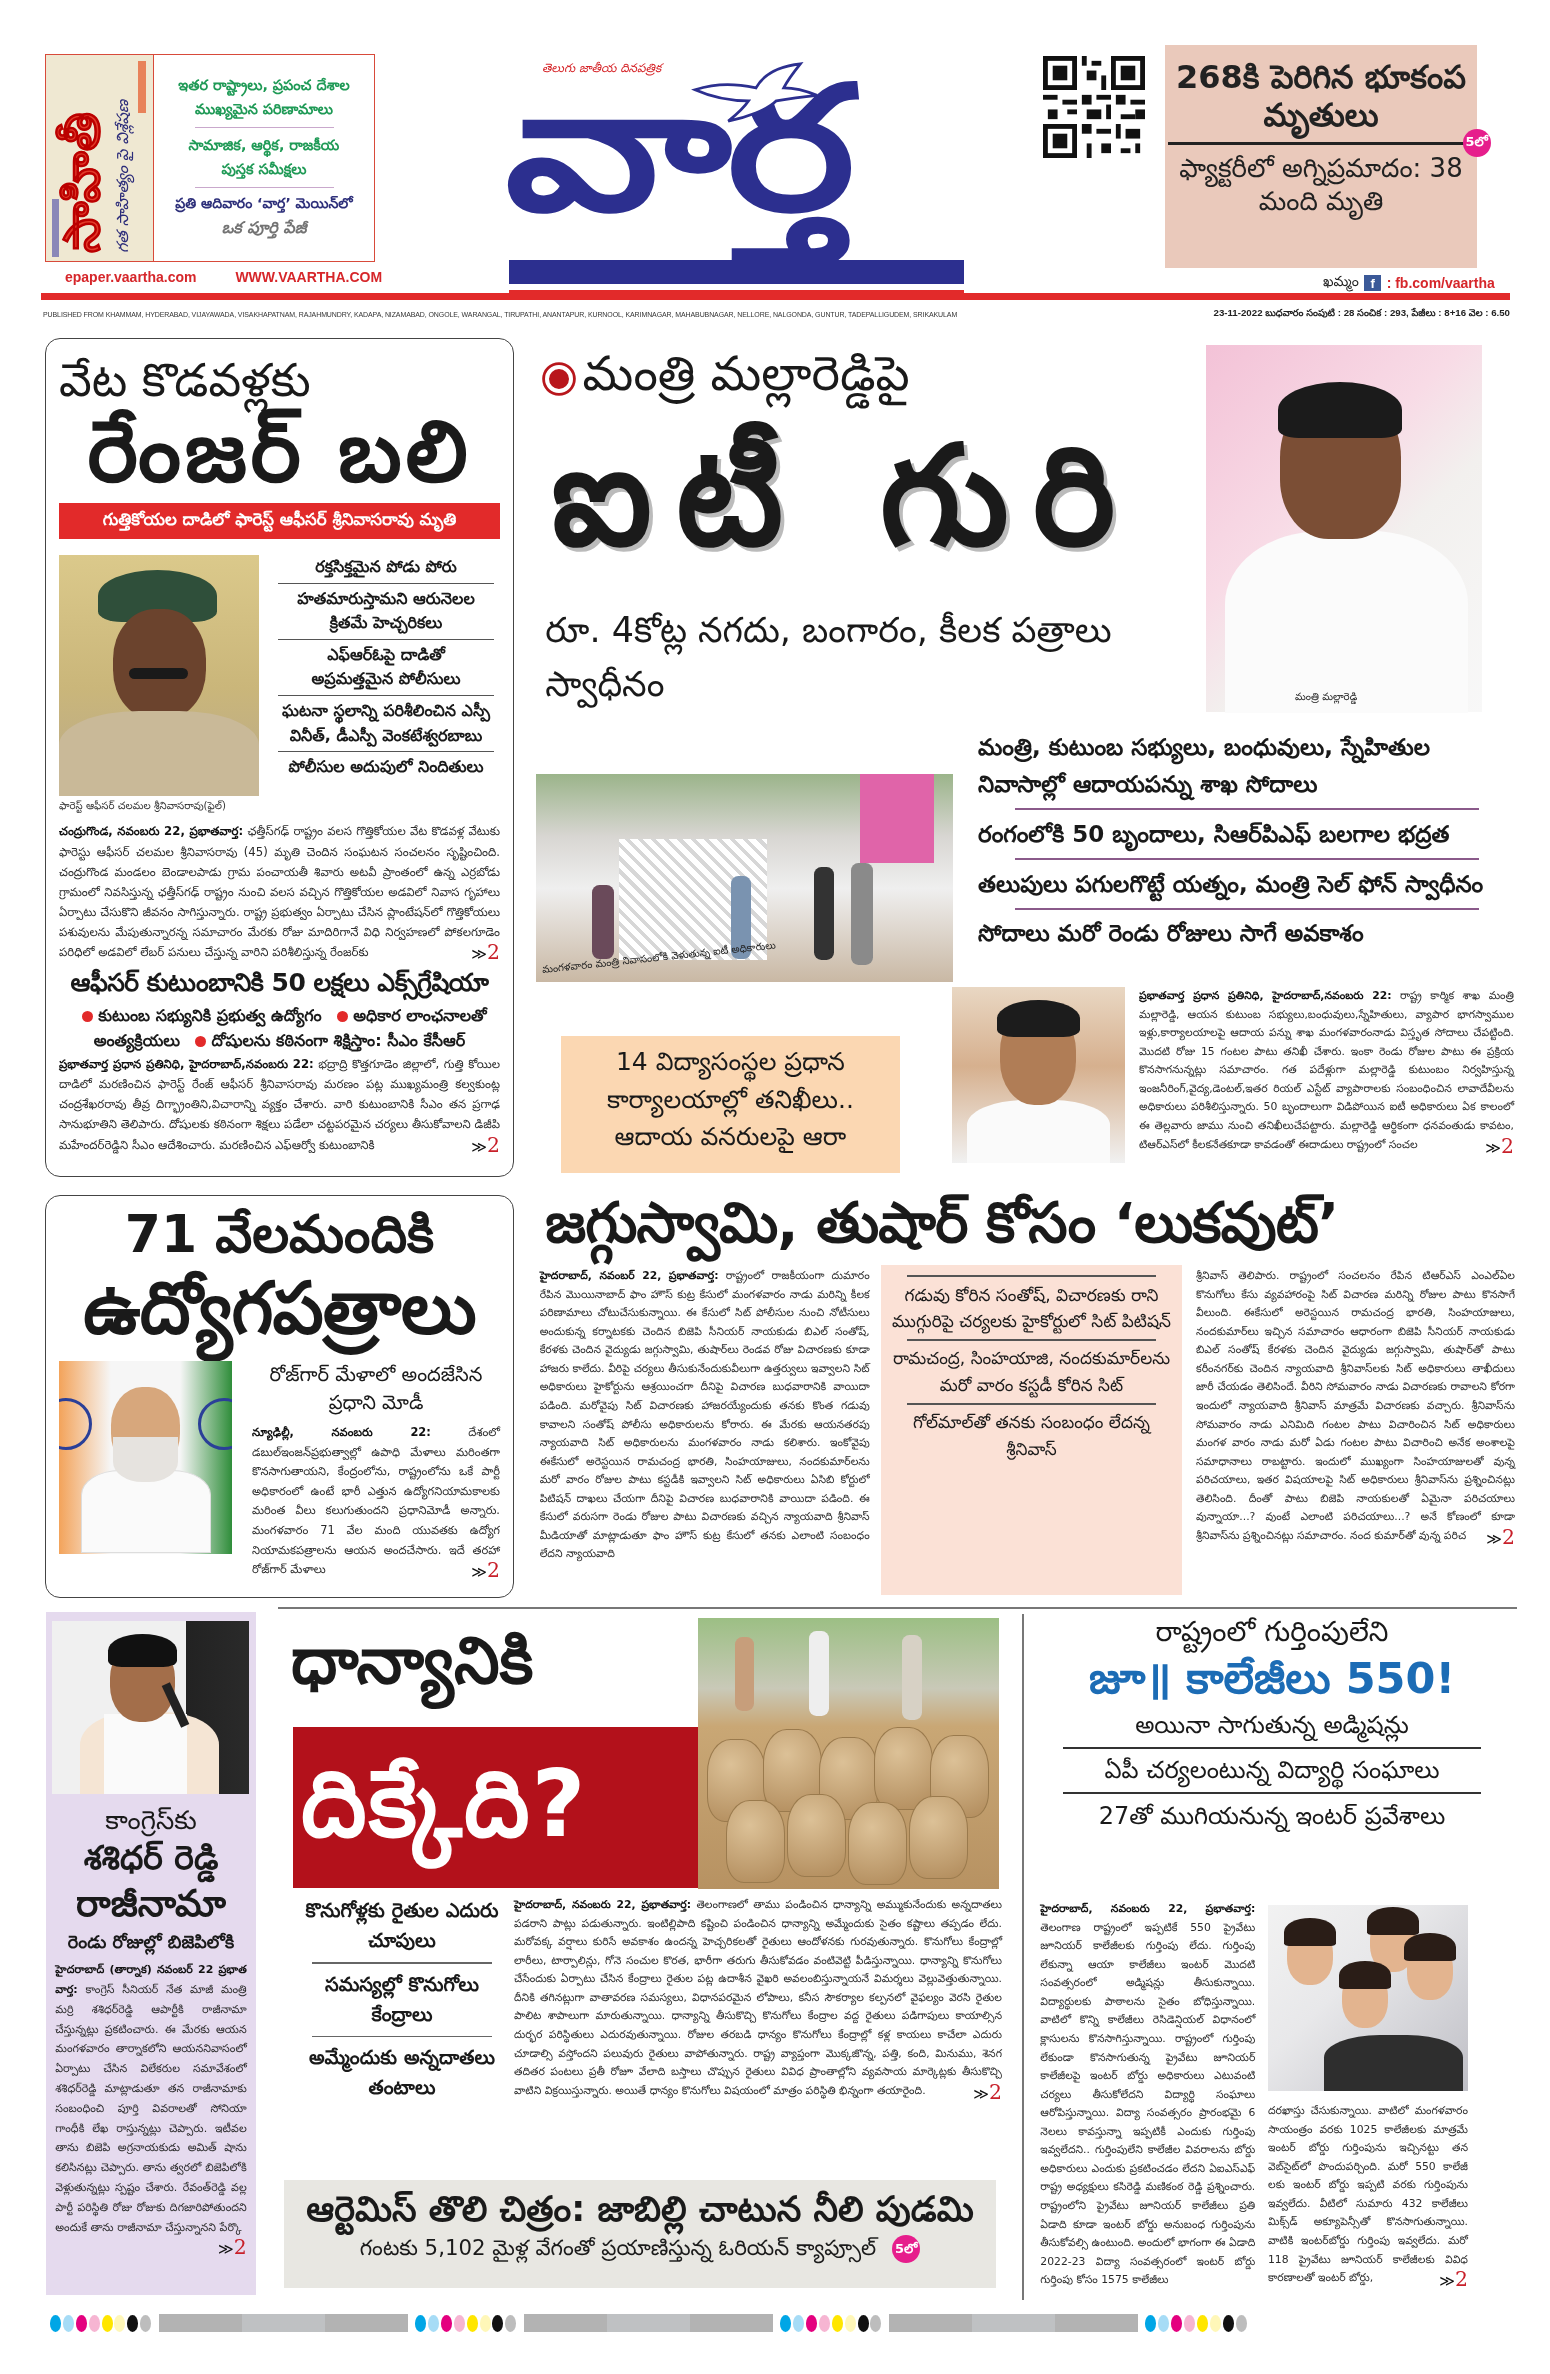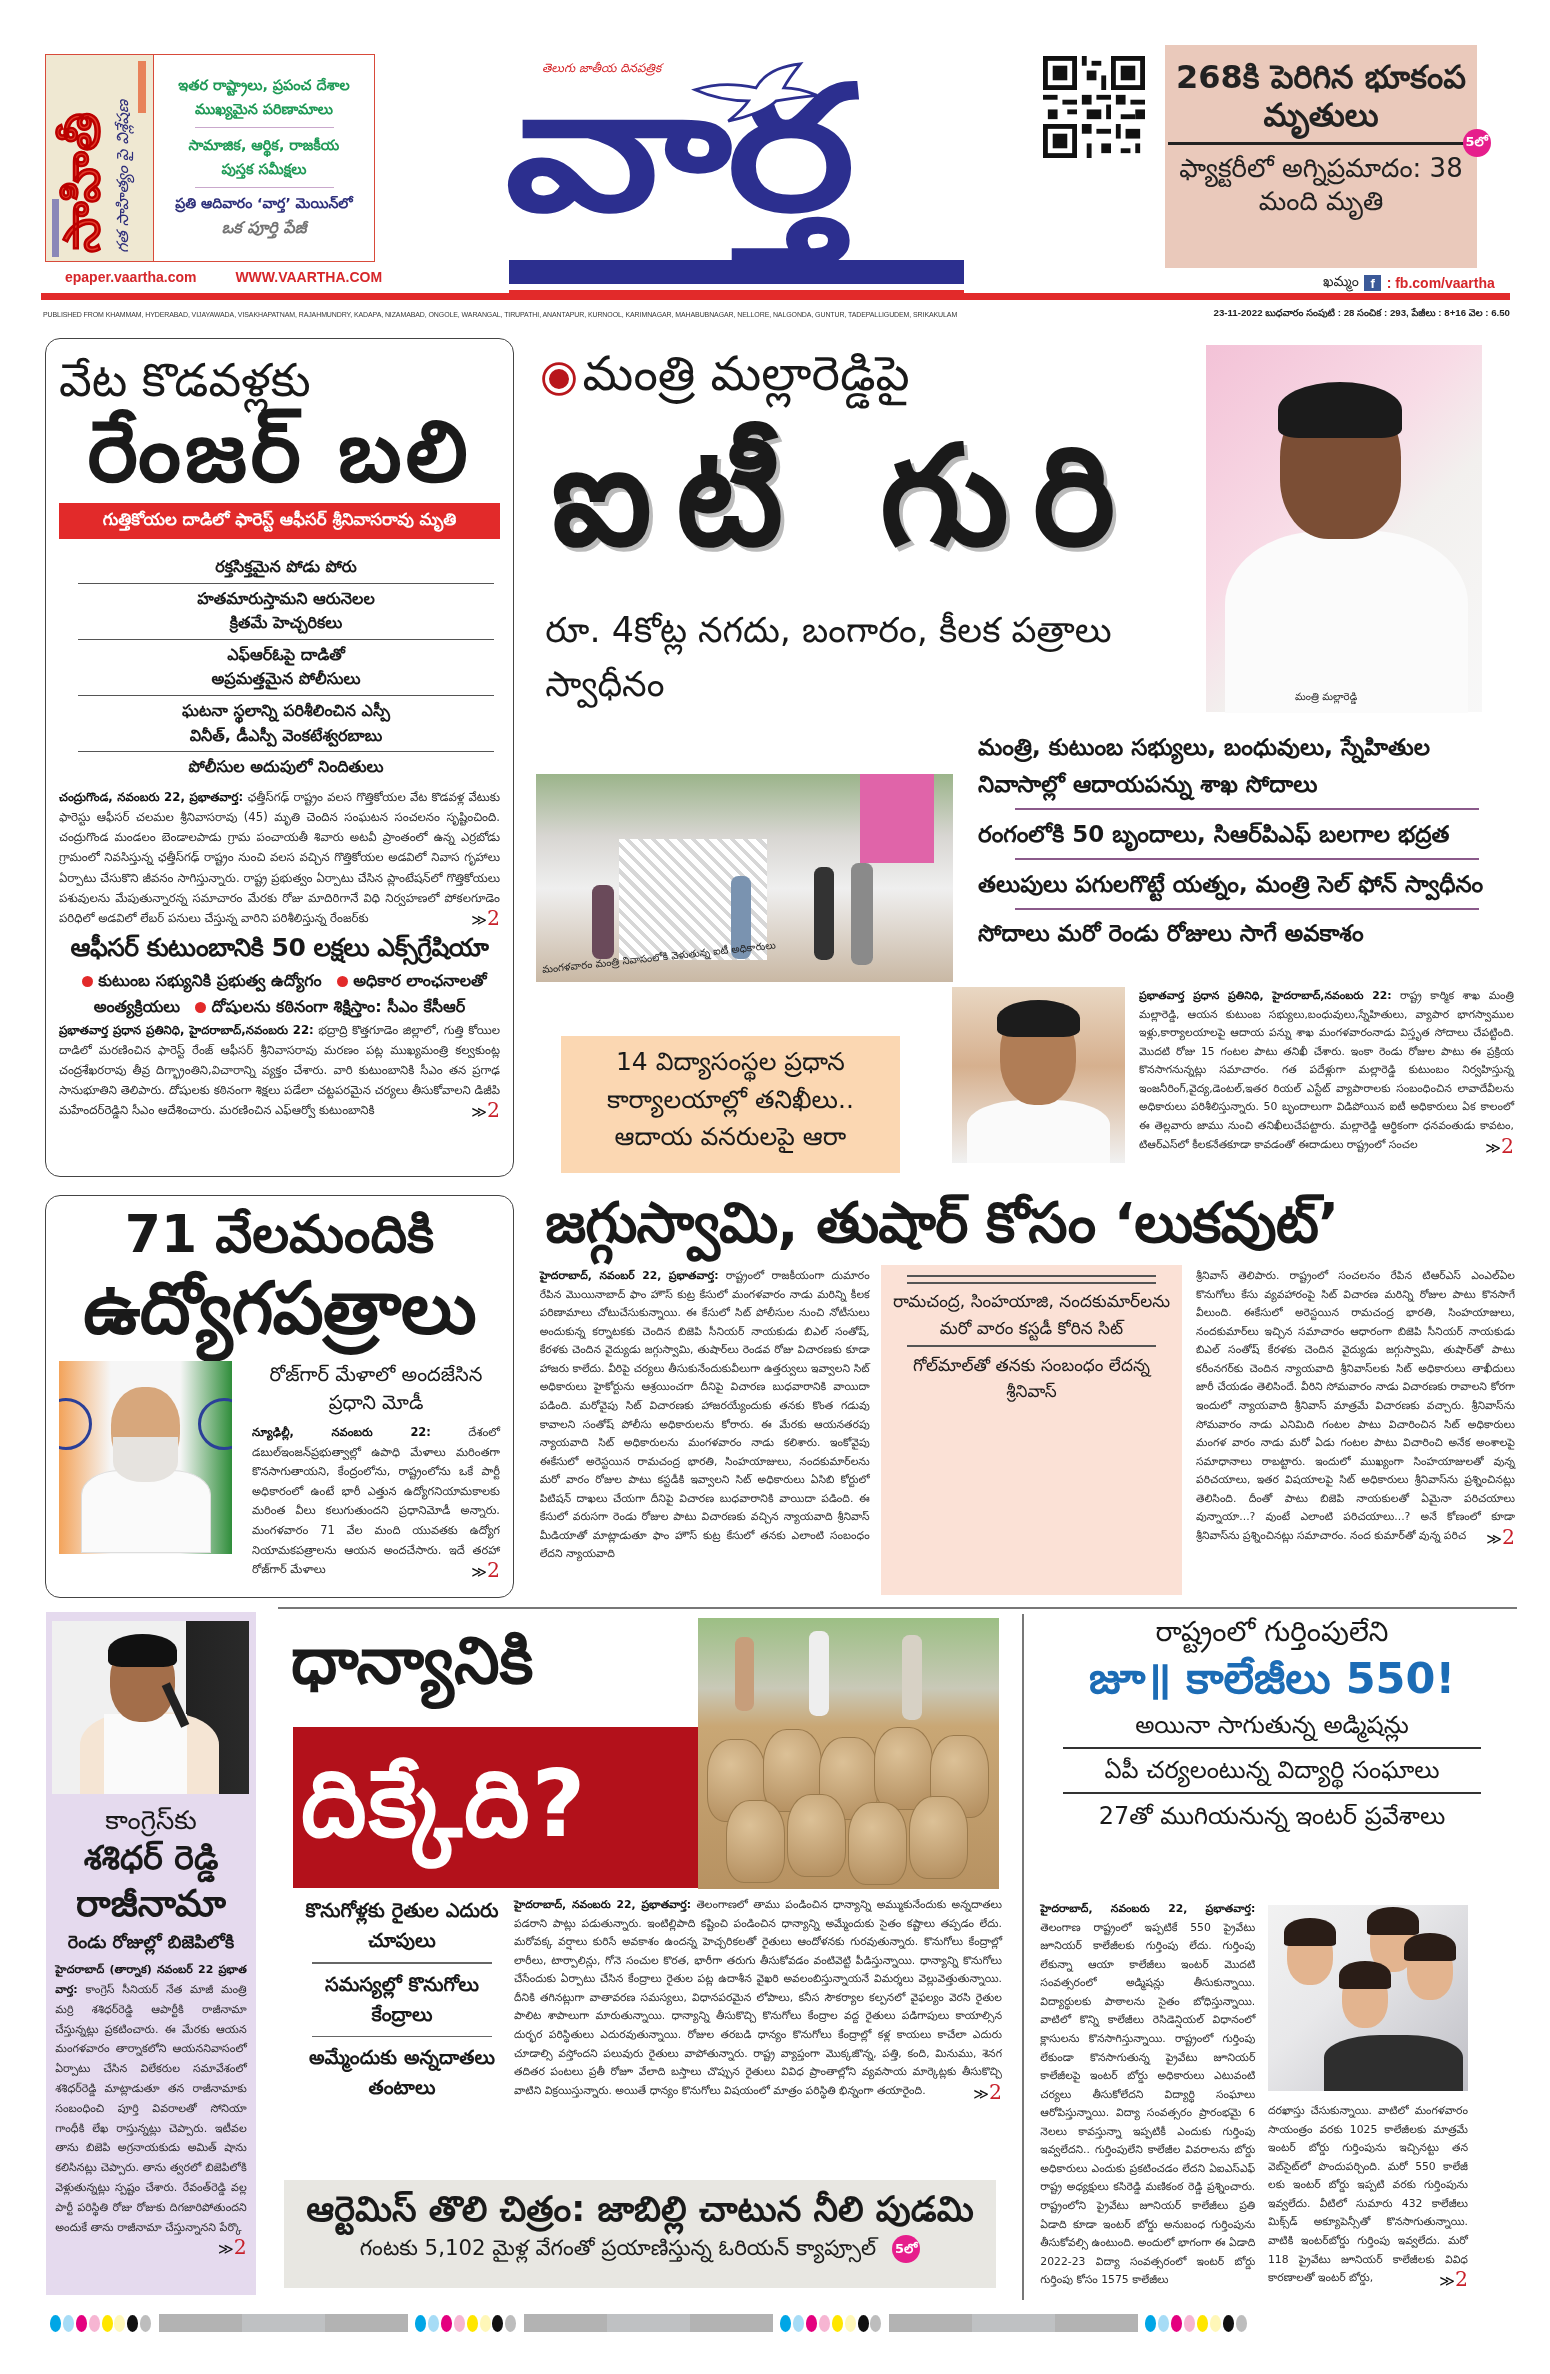--- a/index.html
+++ b/index.html
@@ -263,20 +263,29 @@
 <div class="abs pubbar">
   <span class="pub">PUBLISHED FROM KHAMMAM, HYDERABAD, VIJAYAWADA, VISAKHAPATNAM, RAJAHMUNDRY, KADAPA, NIZAMABAD, ONGOLE, WARANGAL, TIRUPATHI, ANANTAPUR, KURNOOL, KARIMNAGAR, MAHABUBNAGAR, NELLORE, NALGONDA, GUNTUR, TADEPALLIGUDEM, SRIKAKULAM</span>
   <span class="date">23-11-2022 బుధవారం సంపుటి : 28 సంచిక : 293, పేజీలు : 8+16 వెల : 6.50</span>
 </div>
 
 <div class="abs rbox ranger">
   <div class="kicker">వేట కొడవళ్లకు</div>
   <div class="big">రేంజర్ బలి</div>
   <div class="redbar">గుత్తికోయల దాడిలో ఫారెస్ట్ ఆఫీసర్ శ్రీనివాసరావు మృతి</div>
   <div class="row">
+    <div>
+      <div class="photo">
+        <div style="position:absolute;left:39px;top:15px;width:119px;height:52px;border-radius:50% 50% 20% 20%;background:#2f4f3a;"></div>
+        <div style="position:absolute;left:54px;top:54px;width:93px;height:111px;border-radius:45%;background:#6b432d;"></div>
+        <div style="position:absolute;left:70px;top:113px;width:59px;height:11px;border-radius:5.6px;background:#1a1a1a;"></div>
+        <div style="position:absolute;left:0;top:156px;width:200px;height:85px;border-radius:40% 40% 0 0;background:#c9b998;"></div>
+      </div>
+      <div class="caption">ఫారెస్ట్ ఆఫీసర్ చలమల శ్రీనివాసరావు(ఫైల్)</div>
+    </div>
     <div class="bullets">
       <div class="b">రక్తసిక్తమైన పోడు పోరు</div>
       <div class="hr"></div>
       <div class="b">హతమారుస్తామని ఆరునెలల</div>
       <div class="b">క్రితమే హెచ్చరికలు</div>
       <div class="hr"></div>
       <div class="b">ఎఫ్ఆర్ఓపై దాడితో</div>
       <div class="b">అప్రమత్తమైన పోలీసులు</div>
       <div class="hr"></div>
       <div class="b">ఘటనా స్థలాన్ని పరిశీలించిన ఎస్పీ</div>
@@ -370,20 +379,21 @@
 </div>
 
 <div class="abs lookout">
   <div class="head">జగ్గుస్వామి, తుషార్ కోసం ‘లుకవుట్’</div>
   <div class="col body-text" style="left:3.7px;width:330px;">
     <span class="dl">హైదరాబాద్, నవంబర్ 22, ప్రభాతవార్త:</span>
     <span>రాష్ట్రంలో రాజకీయంగా దుమారం రేపిన మొయినాబాద్ ఫాం హౌస్ కుట్ర కేసులో మంగళవారం నాడు మరిన్ని కీలక పరిణామాలు చోటుచేసుకున్నాయి. ఈ కేసులో సిట్ పోలీసుల నుంచి నోటీసులు అందుకున్న కర్నాటకకు చెందిన బిజెపి సీనియర్ నాయకుడు బిఎల్ సంతోష్, కేరళకు చెందిన వైద్యుడు జగ్గుస్వామి, తుషార్‌లు రెండవ రోజు విచారణకు కూడా హాజరు కాలేదు. వీరిపై చర్యలు తీసుకునేందుకువీలుగా ఉత్తర్వులు ఇవ్వాలని సిట్ అధికారులు హైకోర్టును ఆశ్రయించగా దీనిపై విచారణ బుధవారానికి వాయిదా పడింది. మరోవైపు సిట్ విచారణకు హాజరయ్యేందుకు తనకు కొంత గడువు కావాలని సంతోష్ పోలీసు అధికారులను కోరారు. ఈ మేరకు ఆయనతరపు న్యాయవాది సిట్ అధికారులను మంగళవారం నాడు కలిశారు. ఇంకోవైపు ఈకేసులో అరెస్టయిన రామచంద్ర భారతి, సింహయాజులు, నందకుమార్‌లను మరో వారం రోజుల పాటు కస్టడీకి ఇవ్వాలని సిట్ అధికారులు ఏసిబి కోర్టులో పిటిషన్ దాఖలు చేయగా దీనిపై విచారణ బుధవారానికి వాయిదా పడింది. ఈ కేసులో వరుసగా రెండు రోజుల పాటు విచారణకు వచ్చిన న్యాయవాది శ్రీనివాస్ మీడియాతో మాట్లాడుతూ ఫాం హౌస్ కుట్ర కేసులో తనకు ఎలాంటి సంబంధం లేదని న్యాయవాది</span>
   </div>
   <div class="mid">
     <div class="hr"></div>
+    <div class="s">గడువు కోరిన సంతోష్, విచారణకు రాని ముగ్గురిపై చర్యలకు హైకోర్టులో సిట్ పిటిషన్</div>
     <div class="hr"></div>
     <div class="s">రామచంద్ర, సింహయాజి, నందకుమార్‌లను మరో వారం కస్టడీ కోరిన సిట్</div>
     <div class="hr"></div>
     <div class="s">గోల్‌మాల్‌తో తనకు సంబంధం లేదన్న శ్రీనివాస్</div>
   </div>
   <div class="col body-text" style="left:660px;width:319px;">
     <span>శ్రీనివాస్ తెలిపారు. రాష్ట్రంలో సంచలనం రేపిన టిఆర్ఎస్ ఎంఎల్ఏల కొనుగోలు కేసు వ్యవహారంపై సిట్ విచారణ మరిన్ని రోజుల పాటు కొనసాగే వీలుంది. ఈకేసులో అరెస్టయిన రామచంద్ర భారతి, సింహయాజులు, నందకుమార్‌లు ఇచ్చిన సమాచారం ఆధారంగా బిజెపి సీనియర్ నాయకుడు బిఎల్ సంతోష్ కేరళకు చెందిన వైద్యుడు జగ్గుస్వామి, తుషార్‌తో పాటు కరీంనగర్‌కు చెందిన న్యాయవాది శ్రీనివాస్‌లకు సిట్ అధికారులు తాఖీదులు జారీ చేయడం తెలిసిందే. వీరిని సోమవారం నాడు విచారణకు రావాలని కోరగా ఇందులో న్యాయవాది శ్రీనివాస్ మాత్రమే విచారణకు వచ్చారు. శ్రీనివాస్‌ను సోమవారం నాడు ఎనిమిది గంటల పాటు విచారించిన సిట్ అధికారులు మంగళ వారం నాడు మరో ఏడు గంటల పాటు విచారించి అనేక అంశాలపై సమాధానాలు రాబట్టారు. ఇందులో ముఖ్యంగా సింహయాజులతో వున్న పరిచయాలు, ఇతర విషయాలపై సిట్ అధికారులు శ్రీనివాస్‌ను ప్రశ్నించినట్లు తెలిసింది. దీంతో పాటు బిజెపి నాయకులతో ఏమైనా పరిచయాలు వున్నాయా...? వుంటే ఎలాంటి పరిచయాలు...? అనే కోణంలో కూడా శ్రీనివాస్‌ను ప్రశ్నించినట్లు సమాచారం. నంద కుమార్‌తో వున్న పరిచ</span>
     <span class="more"><span class="arr">≫</span><span>2</span></span>
   </div>
 </div>

